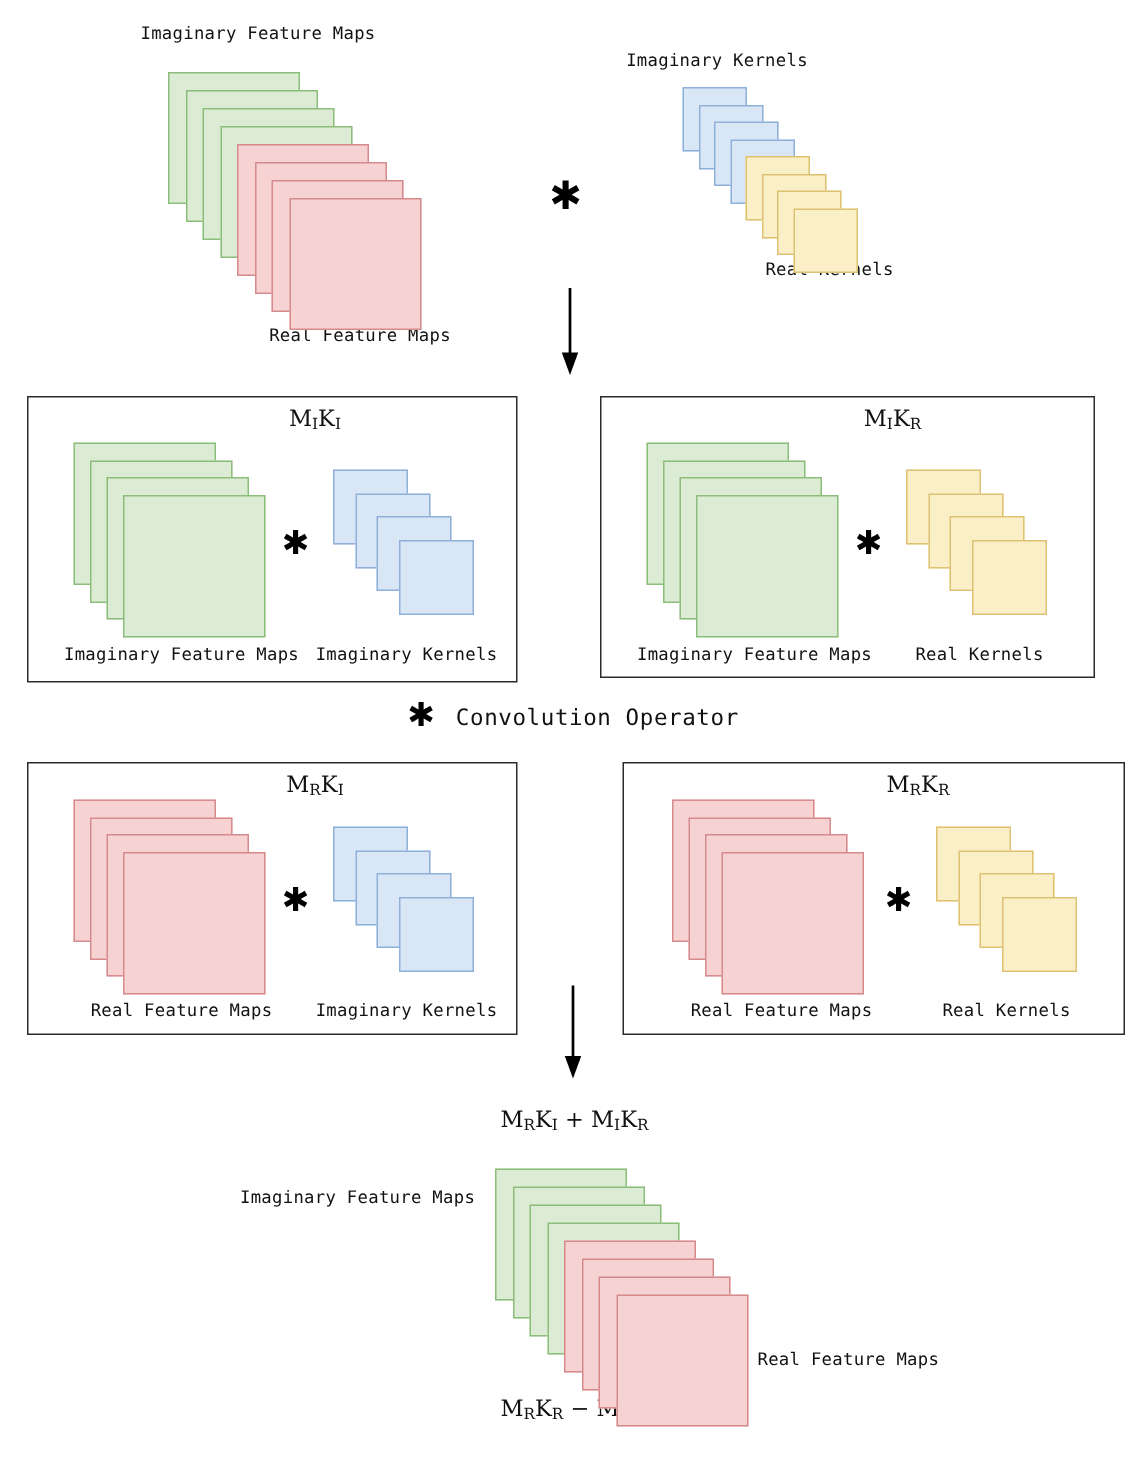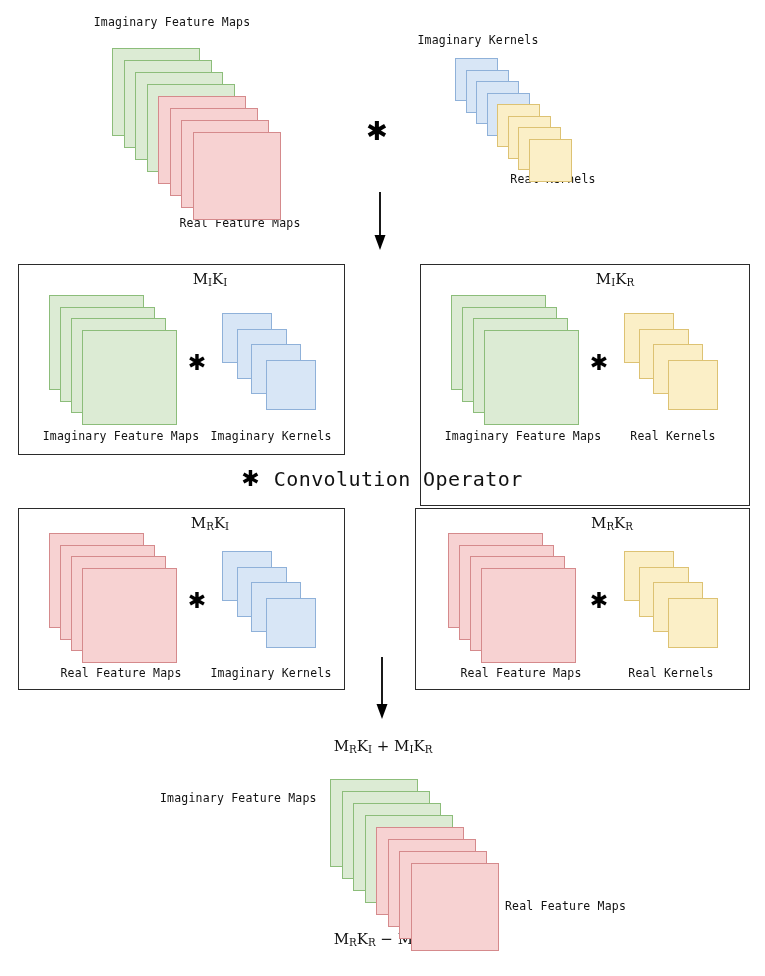--- a/index.html
+++ b/index.html
@@ -86,21 +86,21 @@
   }
   .legend .glyph {
     font-family: "DejaVu Sans", sans-serif;
     font-weight: 700;
     font-size: 22px;
     line-height: 1;
     color: #000;
   }
   .legend .txt {
     font-family: "DejaVu Sans Mono", monospace;
-    font-size: 20px;
+    font-size: 15px;
     color: #111;
     letter-spacing: 0.4px;
     white-space: nowrap;
   }
 </style>
 </head>
 <body>
 
 <div class="stage">
 
@@ -155,21 +155,21 @@
     <div class="stack" id="p0-right" style="left:203px; top:48px; width:110px; height:100px;">
         <div class="card c-blue" style="width: 50px; height: 50px; left: 0px; top: 0px; z-index: 1;"></div>
         <div class="card c-blue" style="width: 50px; height: 50px; left: 14.5px; top: 15.5px; z-index: 2;"></div>
         <div class="card c-blue" style="width: 50px; height: 50px; left: 29px; top: 31px; z-index: 3;"></div>
         <div class="card c-blue" style="width: 50px; height: 50px; left: 43.5px; top: 46.5px; z-index: 4;"></div>
       </div>
     <div class="cap center" style="left:102px; top:164px;">Imaginary Feature Maps</div>
     <div class="cap center" style="left:252px; top:164px;">Imaginary Kernels</div>
   </div>
 
-  <div class="panel" style="left:420px; top:264px; width:330px; height:242px;">
+  <div class="panel" style="left:400px; top:264px; width:330px; height:188px;">
     <div class="math" style="left:194px; top:5px;">
       <span>M</span><sub>I</sub><span>K</span><sub>R</sub>
     </div>
     <div class="stack" id="p1-left" style="left:30px; top:30px; width:140px; height:130px;">
         <div class="card c-green" style="width: 95px; height: 95px; left: 0px; top: 0px; z-index: 1;"></div>
         <div class="card c-green" style="width: 95px; height: 95px; left: 11px; top: 11.5px; z-index: 2;"></div>
         <div class="card c-green" style="width: 95px; height: 95px; left: 22px; top: 23px; z-index: 3;"></div>
         <div class="card c-green" style="width: 95px; height: 95px; left: 33px; top: 34.5px; z-index: 4;"></div>
       </div>
     <div class="conv small" style="left:178px; top:98px;">✱</div>

